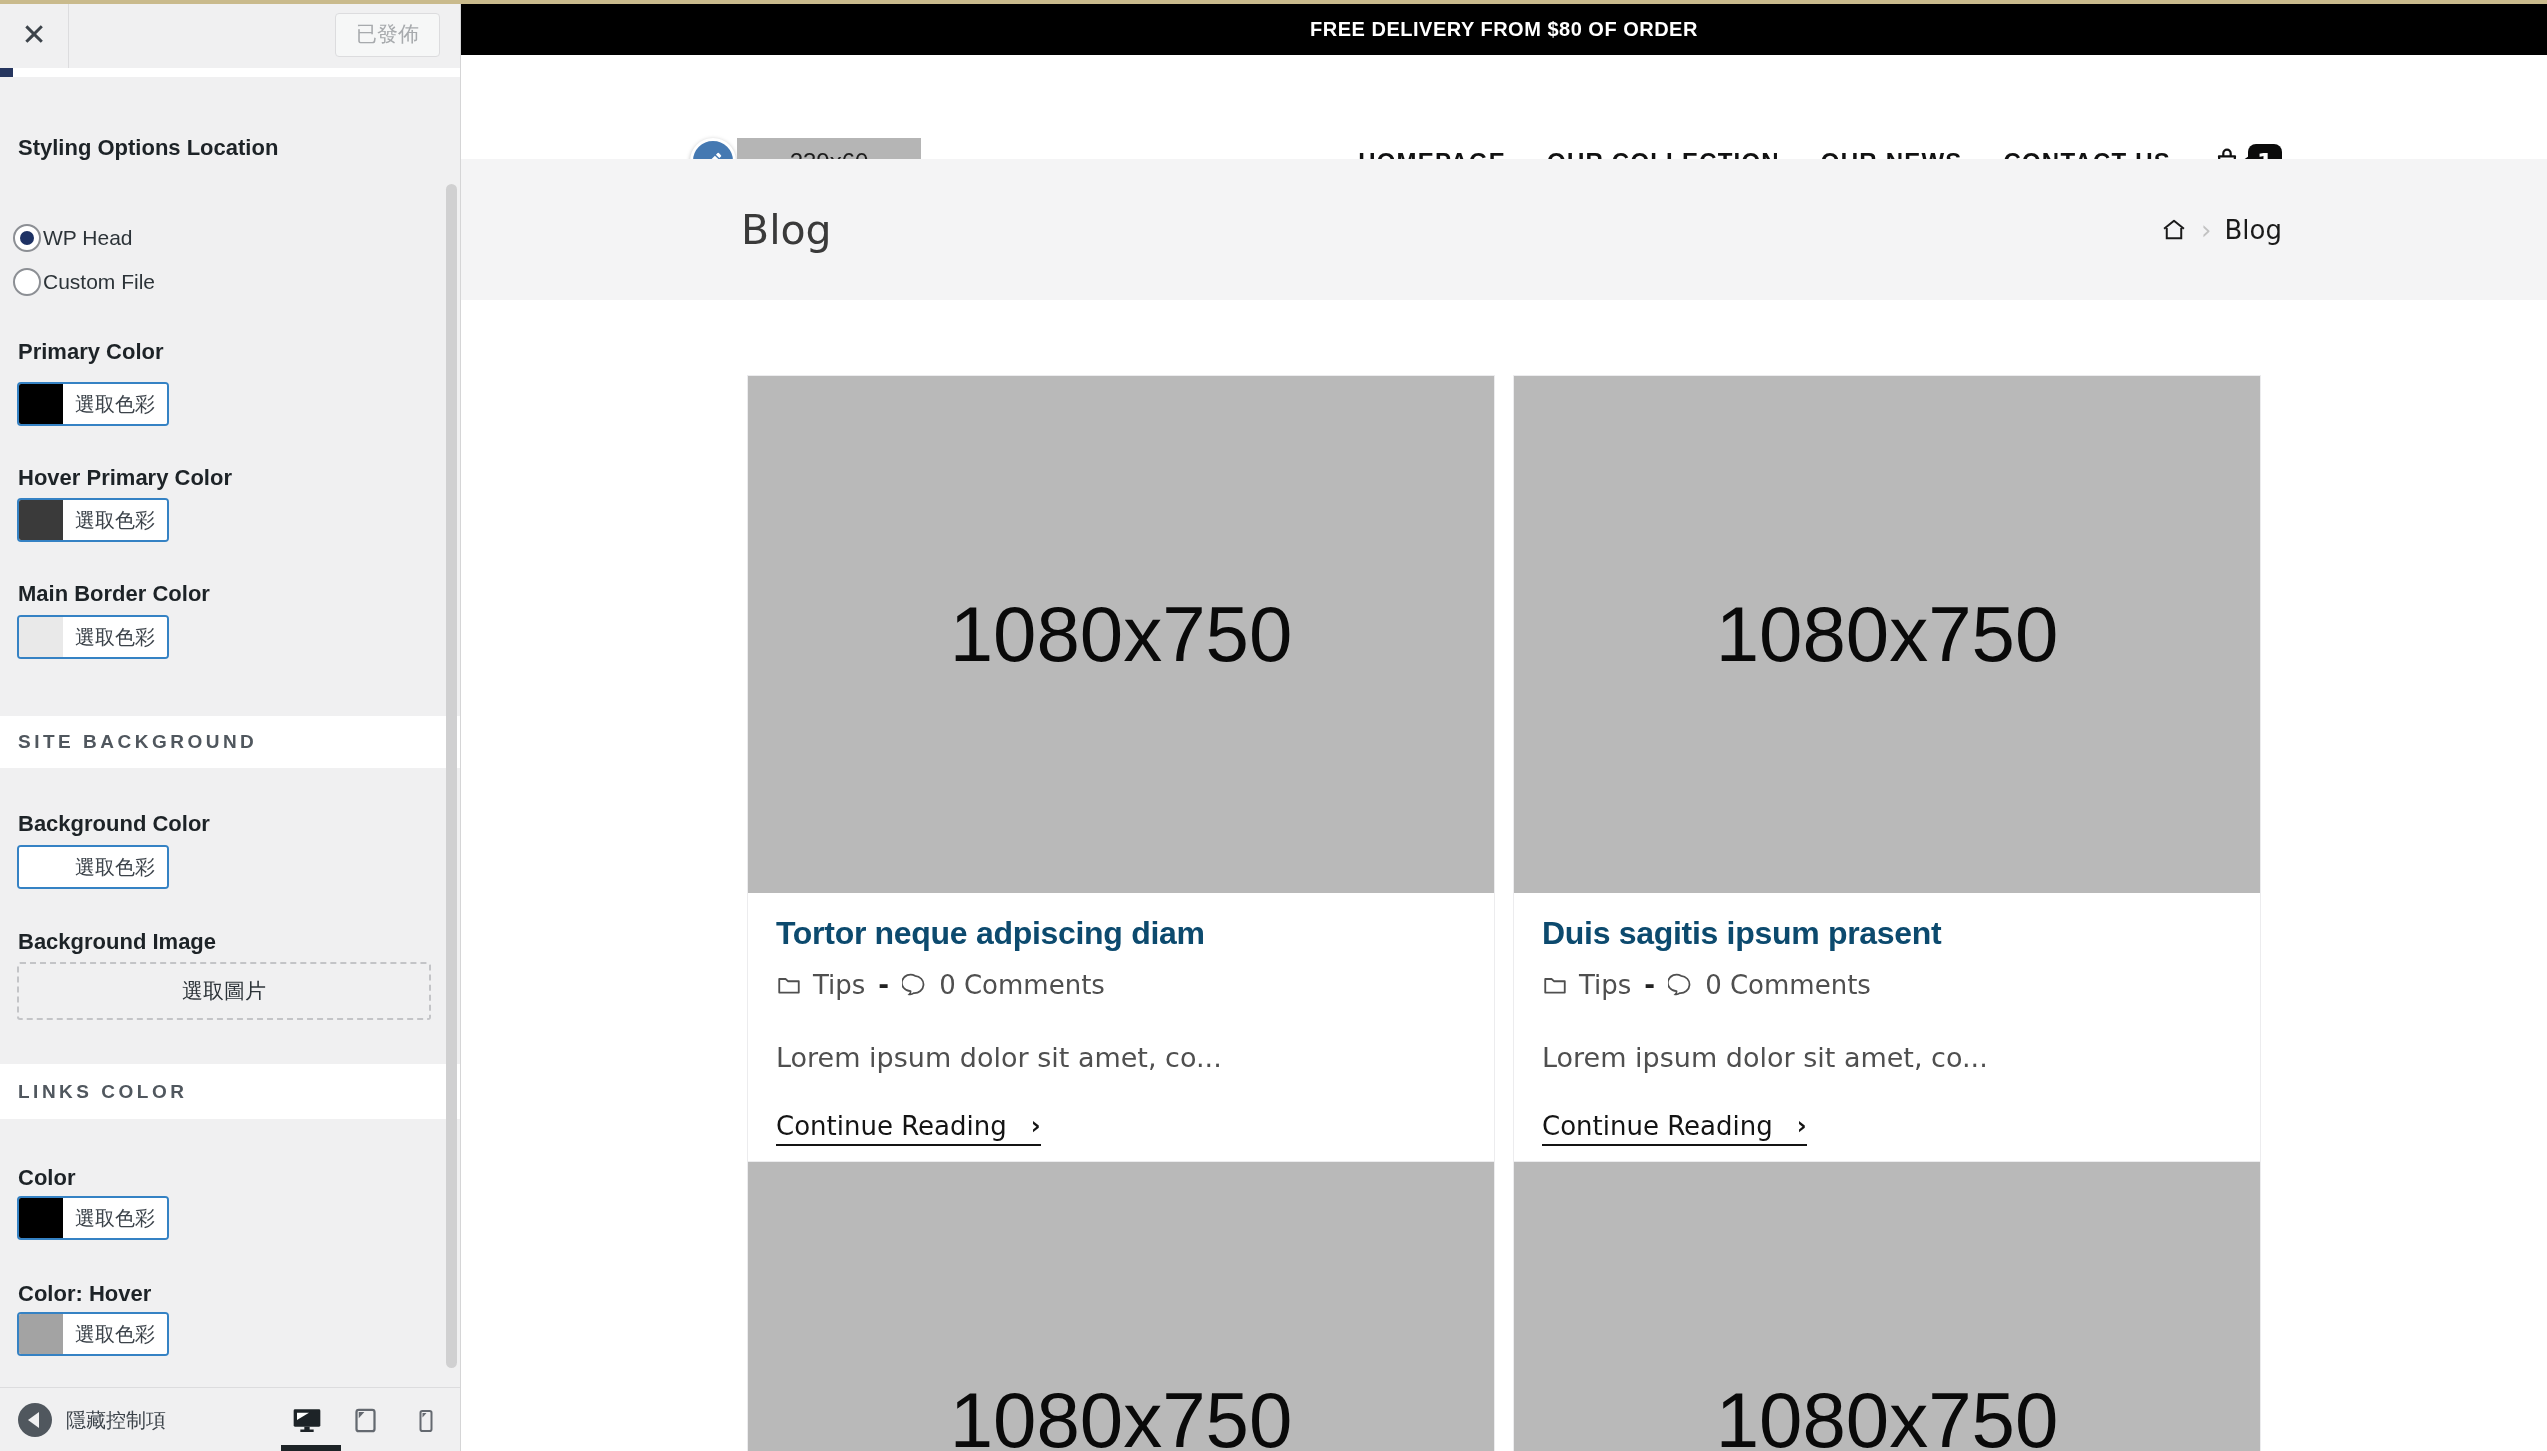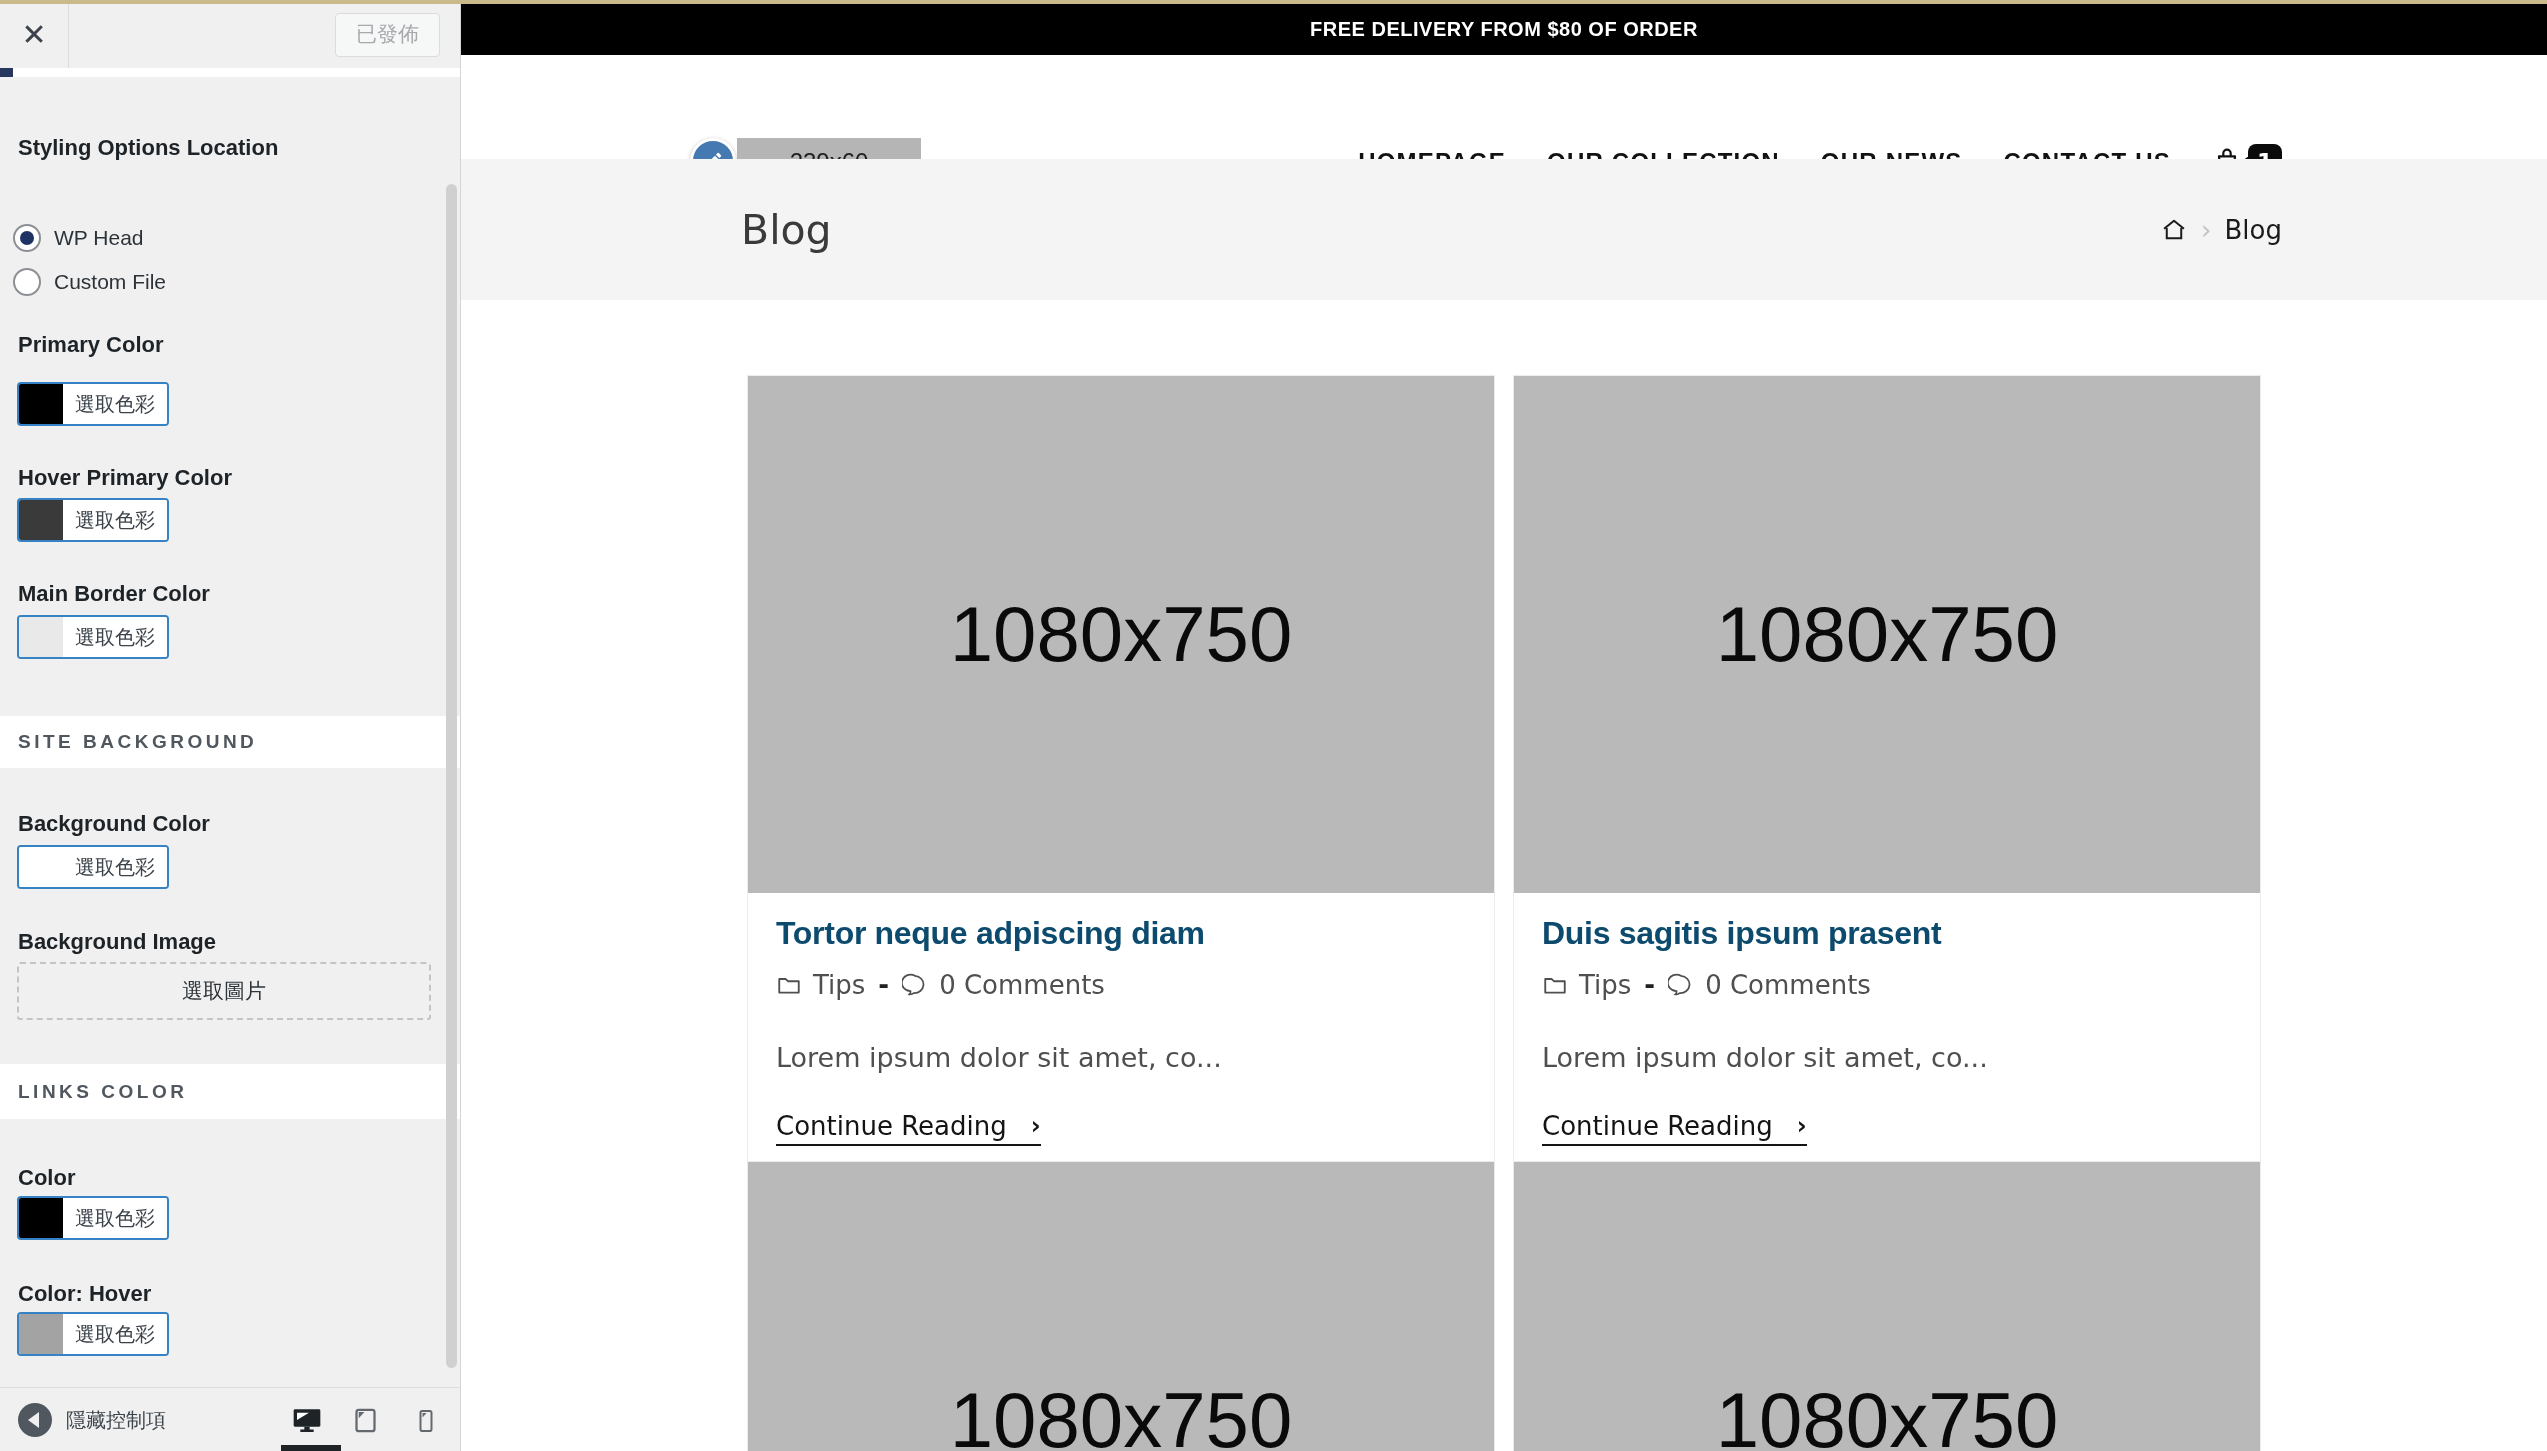--- a/index.html
+++ b/index.html
@@ -15,21 +15,21 @@
   .close-btn{position:absolute;left:0;top:0;width:68px;height:68px;border-right:1px solid #dcdcde;
              display:flex;align-items:center;justify-content:center;font-size:30px;color:#3c434a;cursor:pointer;}
   .publish-btn{position:absolute;right:20px;top:13px;height:42px;line-height:40px;padding:0 20px;
                background:#f6f7f7;border:1px solid #dcdcde;border-radius:4px;color:#a7aaad;font-size:21px;}
   .sb-divider{position:absolute;left:0;top:68px;width:460px;height:9px;background:#ffffff;}
   .sb-divider .sq{position:absolute;left:0;top:0;width:13px;height:9px;background:#26365f;}
 
   .sb-label{position:absolute;left:18px;font-size:22px;font-weight:bold;color:#1d2327;}
   .sb-desc{position:absolute;left:18px;top:169px;width:388px;font-size:21px;font-style:italic;
            color:#50575e;line-height:1.5;}
-  .radio-row{position:absolute;left:13px;height:34px;display:flex;align-items:center;gap:13px;cursor:pointer;}
+  .radio-row{position:absolute;left:13px;height:34px;display:flex;align-items:center;gap:2px;cursor:pointer;}
   .radio{width:28px;height:28px;border-radius:50%;border:2px solid #8c8f94;background:#fff;
          display:flex;align-items:center;justify-content:center;box-sizing:border-box;}
   .radio .dot{width:14px;height:14px;border-radius:50%;}
   .radio-label{font-size:21px;color:#2c3338;}
 
   .color-btn{position:absolute;left:17px;width:152px;height:44px;border:2px solid #3582c4;border-radius:4px;
              background:#fff;display:flex;align-items:stretch;cursor:pointer;overflow:hidden;box-sizing:border-box;}
   .color-btn .swatch{width:44px;flex:none;}
   .color-btn .pick{flex:1;display:flex;align-items:center;justify-content:center;
                    font-size:20px;color:#3c434a;background:#fff;}
@@ -117,21 +117,21 @@
       <span class="radio">
         <span class="dot" style="background-color: rgb(30, 50, 100);"></span>
       </span>
       <span class="radio-label">WP Head</span>
     </div>
     <div class="radio-row" style="top:265px">
       <span class="radio"></span>
       <span class="radio-label">Custom File</span>
     </div>
 
-    <div class="sb-label" style="top:332px">Primary Color</div>
+    <div class="sb-label" style="top:339px">Primary Color</div>
     <div class="color-btn" style="top:382px">
       <span class="swatch" style="background-color: rgb(0, 0, 0);"></span>
       <span class="pick">選取色彩</span>
     </div>
 
     <div class="sb-label" style="top:465px">Hover Primary Color</div>
     <div class="color-btn" style="top:498px">
       <span class="swatch" style="background-color: rgb(58, 58, 58);"></span>
       <span class="pick">選取色彩</span>
     </div>

